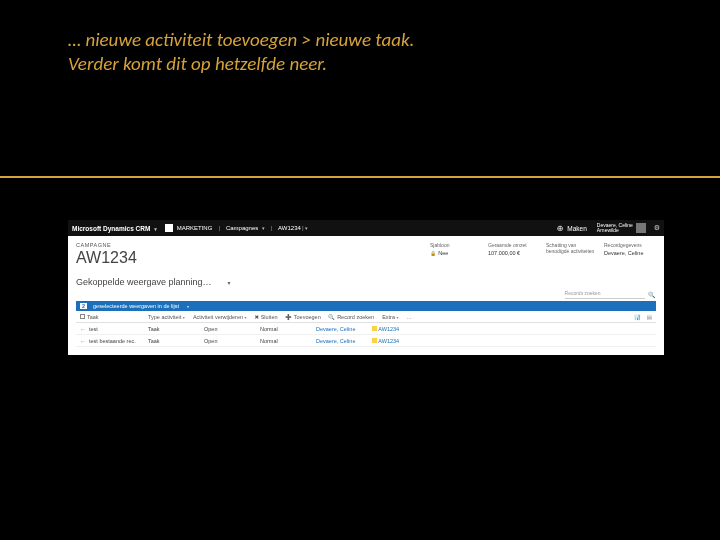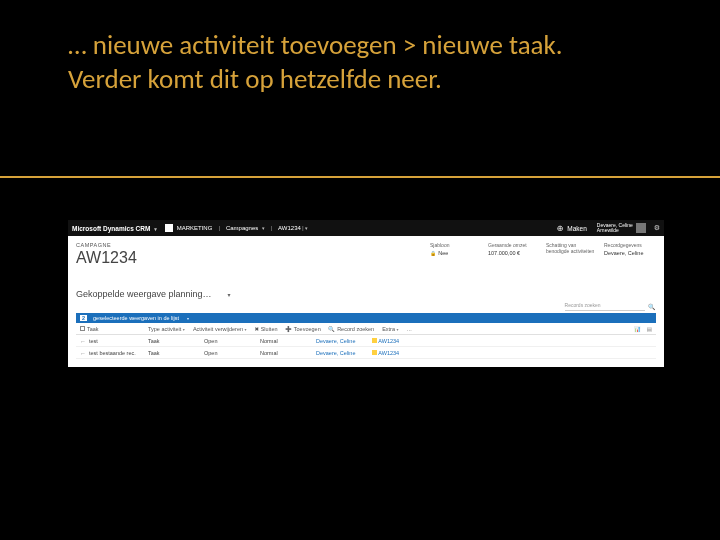--- a/index.html
+++ b/index.html
@@ -6,23 +6,24 @@
   html, body { width: 720px; height: 540px; background: #000; font-family: Calibri, "Segoe UI", Arial, sans-serif; overflow: hidden; }
 
   .slide { width: 720px; height: 540px; background: #000; position: relative; }
 
   .headline {
     position: absolute;
     top: 28px;
     left: 68px;
     width: 584px;
     color: #d6a23a;
-    font-size: 27px;
+    font-size: 19px;
     line-height: 1.25;
     font-weight: 400;
+    font-style: italic;
   }
   .rule {
     position: absolute;
     top: 176px;
     left: 0;
     width: 720px;
     height: 2px;
     background: #d6a23a;
   }
 
@@ -68,21 +69,21 @@
   .ent-label { font-size: 5.5px; letter-spacing: 0.5px; color: #555; }
   .ent-name { font-size: 16px; color: #444; font-weight: 300; margin-top: 1px; }
 
   .infoboxes { margin-left: auto; display: flex; gap: 6px; }
   .ibox { width: 52px; }
   .ibox .lbl { font-size: 5px; color: #666; }
   .ibox .val { font-size: 5.5px; color: #333; margin-top: 2px; display: flex; align-items: center; gap: 2px; }
   .lock { font-size: 5px; color: #777; }
 
   .subhead {
-    margin-top: 22px;
+    margin-top: 10px;
     font-size: 9px;
     color: #444;
     display: flex;
     align-items: center;
     gap: 16px;
   }
   .subhead .car::after { content: "▾"; font-size: 6px; color: #666; }
 
   .searchrow { display: flex; margin-top: 3px; }
   .searchcell { margin-left: auto; display: flex; align-items: center; gap: 4px; }

